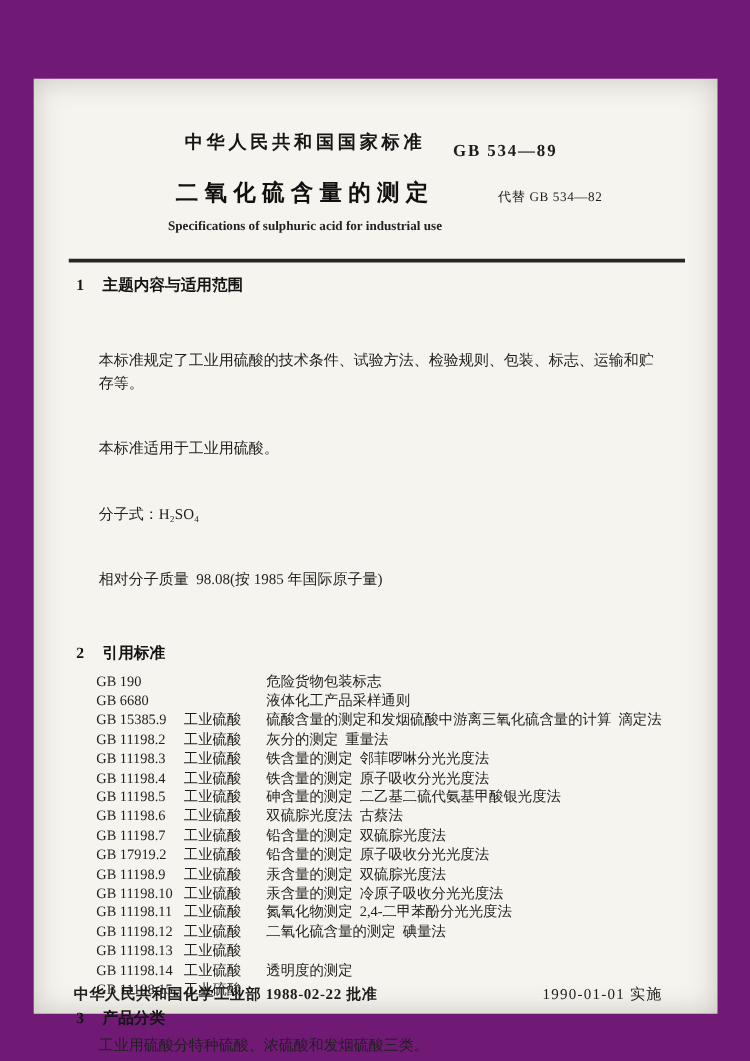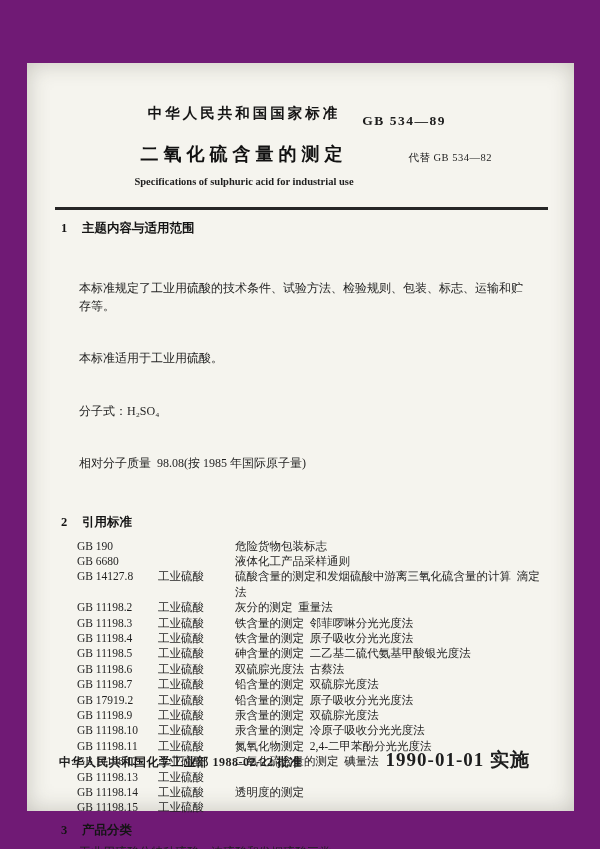--- a/index.html
+++ b/index.html
@@ -37,21 +37,21 @@
   .hdr-en {
     width: 434px; text-align: center;
     font-weight: bold; font-size: 10.5px;
     margin-top: 10px; color: #222;
   }
   .hdr-stdno {
     position: absolute; top: 50px; right: 128px;
     font-weight: bold; font-size: 13.5px; letter-spacing: 1.5px;
   }
   .hdr-replaces {
-    position: absolute; top: 88px; right: 82px;
+    position: absolute; top: 88px; right: 92px;
     font-size: 10.5px; letter-spacing: 0.5px;
   }
   .divider {
     margin: 20px 26px 0 28px;
     border-top: 3px solid #262626;
   }
   
   .sec-heading {
     font-weight: bold; font-size: 12.5px;
     margin-left: 34px; color: #141414;
@@ -64,35 +64,34 @@
     white-space: pre-wrap; color: #1f1f1f;
   }
   .sec1-body { margin-top: 8px; }
   .sec2-heading { margin-top: 6px; }
   
   .refs { margin: 8px 30px 0 50px; }
   .ref-row {
     display: flex; align-items: baseline;
     font-size: 11.5px; line-height: 15.4px;
     color: #1f1f1f;
-    gap: 11px;
   }
   .ref-code { width: 70px; flex: 0 0 70px; white-space: nowrap; }
   .ref-cat  { width: 66px; flex: 0 0 66px; white-space: nowrap; }
   .ref-desc { flex: 1; white-space: pre-wrap; }
   
   .sec3-heading { margin-top: 6px; }
   .sec3-body { margin-top: 5px; }
   
   .doc-footer {
     position: absolute; left: 32px; right: 44px; top: 684px;
     display: flex; justify-content: space-between; align-items: baseline;
   }
   .footer-approval { font-weight: bold; font-size: 12px; letter-spacing: 0.5px; }
-  .footer-impl { font-weight: bold; font-size: 19px; letter-spacing: 1px; }
+  .footer-impl { font-weight: normal; font-size: 12px; letter-spacing: 1px; margin-top: 40px; }
 </style>
 </head>
 <body>
 
 <div class="scan-frame">
   <div class="paper">
 
     <div class="doc-header">
       <div class="hdr-org">中华人民共和国国家标准</div>
       <div class="hdr-stdno">GB 534—89</div>
@@ -123,21 +122,21 @@
     <span class="ref-desc">危险货物包装标志</span>
   </div>
 
   <div class="ref-row">
     <span class="ref-code">GB 6680</span>
     <span class="ref-cat"></span>
     <span class="ref-desc">液体化工产品采样通则</span>
   </div>
 
   <div class="ref-row">
-    <span class="ref-code">GB 14127.8</span>
+    <span class="ref-code">GB 15385.9</span>
     <span class="ref-cat">工业硫酸</span>
     <span class="ref-desc">硫酸含量的测定和发烟硫酸中游离三氧化硫含量的计算  滴定法</span>
   </div>
 
   <div class="ref-row">
     <span class="ref-code">GB 11198.2</span>
     <span class="ref-cat">工业硫酸</span>
     <span class="ref-desc">灰分的测定  重量法</span>
   </div>
 

